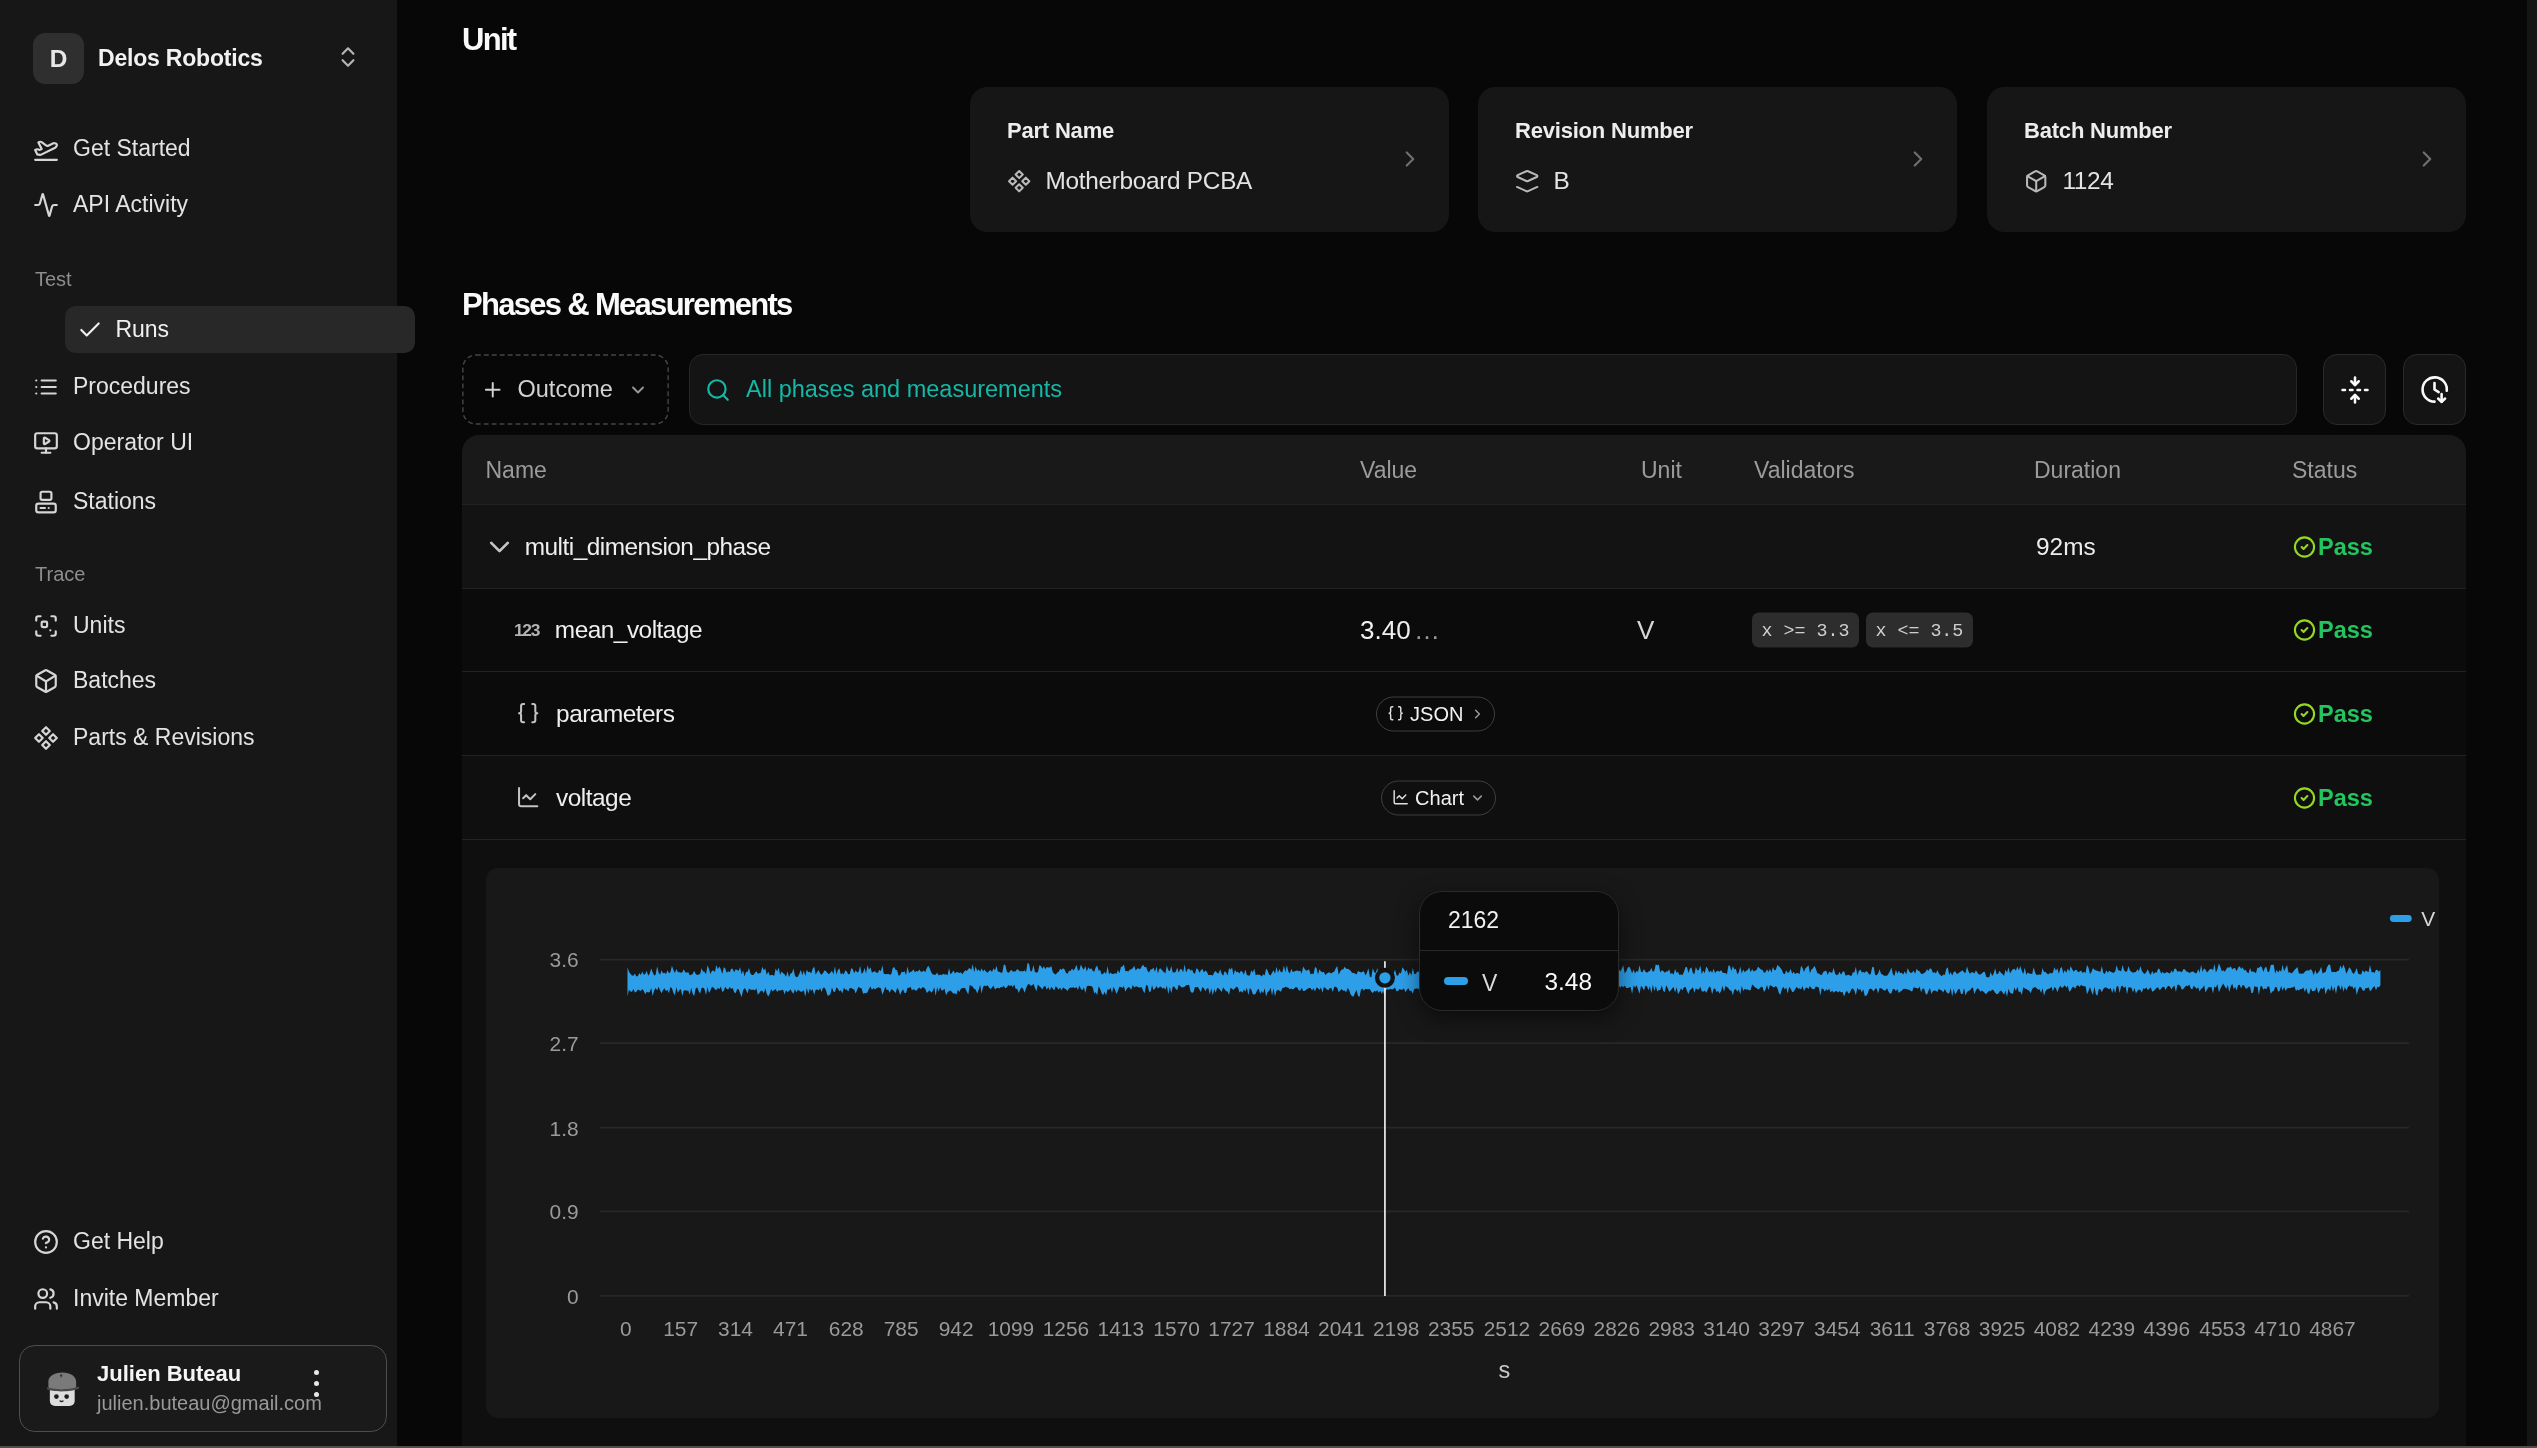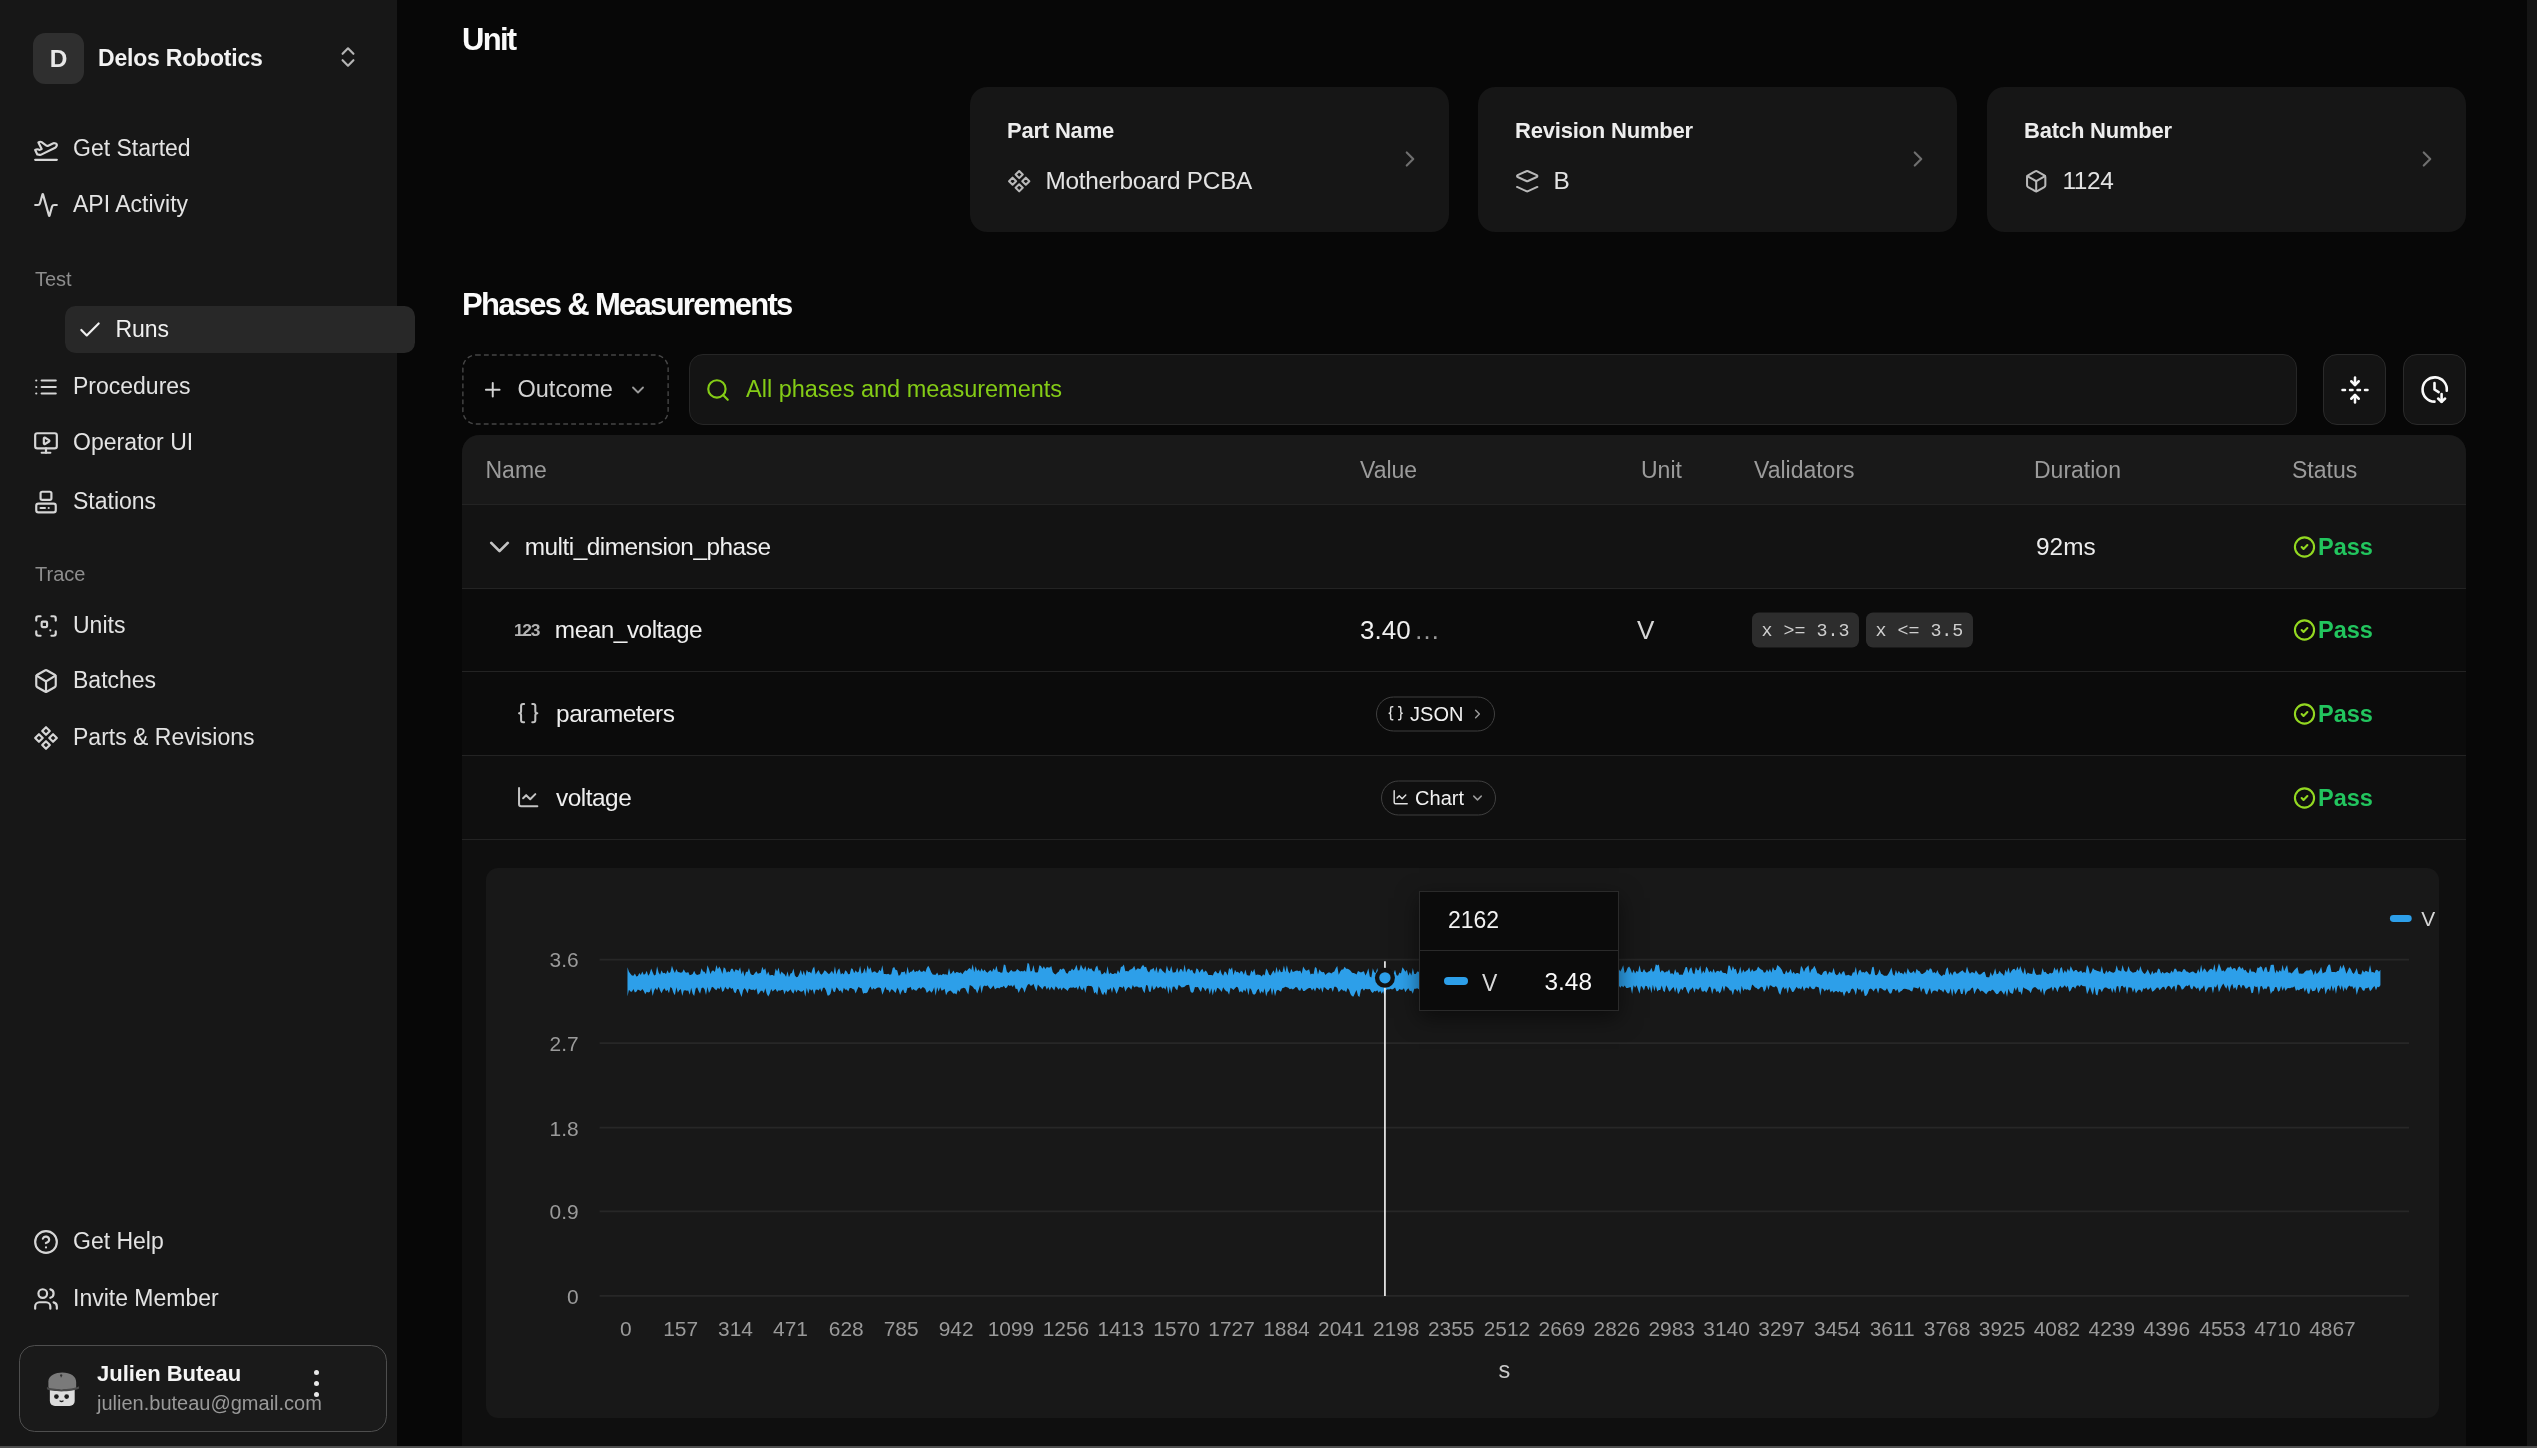--- a/index.html
+++ b/index.html
@@ -29,21 +29,21 @@
   .card .chev { position:absolute; right:26px; top:59px; color:#6f6f6f; }
 
   h1 { position:absolute; font-size:31px; font-weight:bold; color:#fafafa; letter-spacing:-1.7px; line-height:1; }
 
   
   #btn-outcome { position:absolute; left:462px; top:354px; width:207px; height:71px; border-radius:14px;
     display:flex; align-items:center; padding:0 21px 0 19px; gap:13px;
     color:#d2d2d2; font-size:23.5px; }
   #searchbox { position:absolute; left:689px; top:354px; width:1608px; height:71px; border-radius:14px;
     background:#141414; border:1.7px solid #262626; display:flex; align-items:center; padding:0 15px;
-    gap:15px; color:#84cc16; font-size:23.5px; }
+    gap:15px; color:#14b8a6; font-size:23.5px; }
   .sqbtn { position:absolute; top:354px; width:63px; height:71px; border-radius:14px; background:#141414;
     border:1.7px solid #2a2a2a; display:flex; align-items:center; justify-content:center; color:#fafafa; }
 
   
   #table { position:absolute; left:462px; top:435px; width:2004px; height:1014px;
     border-radius:17.4px 17.4px 0 0; background:#0e0e0e; overflow:hidden; }
   .trow { position:relative; width:100%; border-top:1.7px solid #232323; }
   #thead { height:69px; background:#191919; border-top:none; }
   #thead span { position:absolute; top:50%; transform:translateY(-50%); color:#9b9b9b; font-size:23px; }
   .cell { position:absolute; top:50%; transform:translateY(-50%); display:flex; align-items:center; }
@@ -54,21 +54,21 @@
   .passcell svg { color:#93d821; }
   .vchip { font-family:"Liberation Mono", monospace; font-size:18.3px; color:#cfcfcf; background:#2d2d2d;
     border-radius:7px; height:35px; display:flex; align-items:center; padding:0 9.6px; }
   .pill { border:1.7px solid #3f3f3f; border-radius:871px; height:35px; display:flex; align-items:center;
     padding:0 9.6px; gap:6.1px; color:#f2f2f2; font-size:20px; }
 
   
   #chartpanel { position:absolute; left:486px; top:868px; width:1953px; height:550px; background:#181818;
     border-radius:12.2px; }
   #tooltip { position:absolute; left:1419px; top:891px; width:200px; height:120px; background:#0b0b0b;
-    border:0.9px solid #2a2a2a; border-radius:0; box-shadow:0 7px 21px rgba(0,0,0,.5); }
+    border:0.9px solid #2a2a2a; border-radius:23px; box-shadow:0 7px 21px rgba(0,0,0,.5); }
   #tooltip .tt { position:absolute; left:28px; top:15px; font-size:23px; color:#f2f2f2; }
   #tooltip .div { position:absolute; left:0; top:58px; width:100%; height:0.9px; background:#2a2a2a; }
   #tooltip .dash { position:absolute; left:24.4px; top:85px; width:23.5px; height:7.8px; border-radius:4.4px; background:#2d9fe9; }
   #tooltip .u { position:absolute; left:62px; top:78px; font-size:23px; color:#d9d9d9; }
   #tooltip .v { position:absolute; right:26px; top:76px; font-size:24.4px; color:#fafafa; }
 
   #hscroll { position:absolute; left:0px; bottom:0px; width:2538px; height:3.5px; background:#4d4d4d; }
   #vscroll { position:absolute; left:2527px; top:0; width:10.5px; height:1449px; background:#151515; }
 </style>
 </head>

